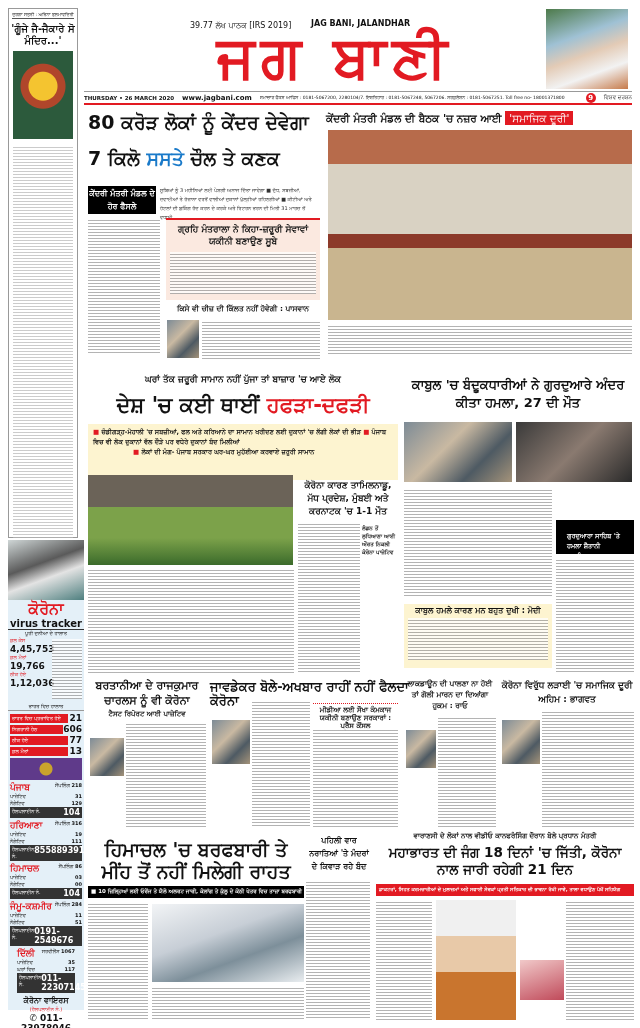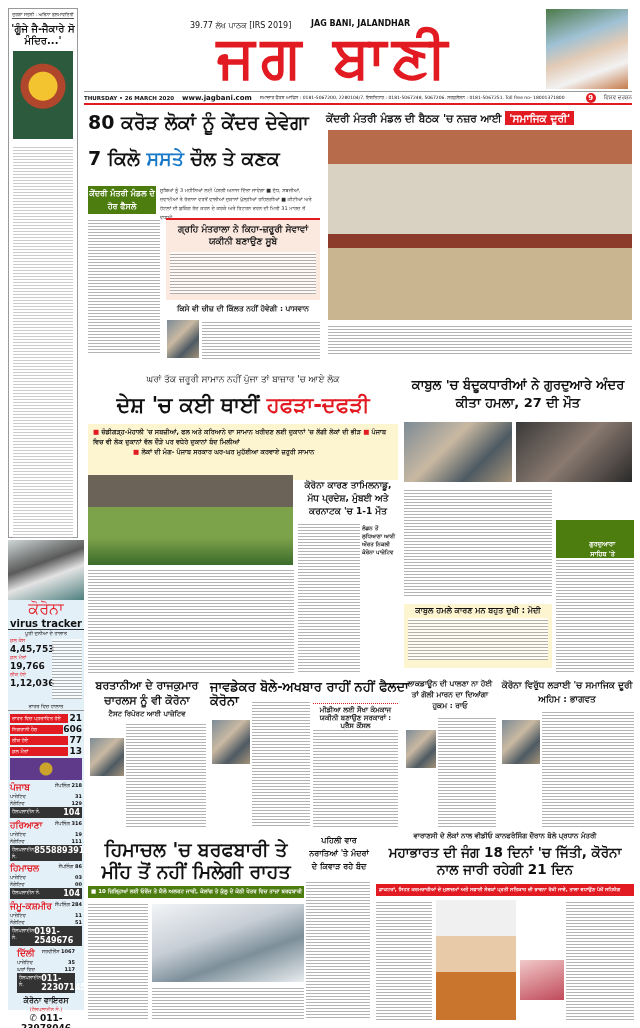--- a/index.html
+++ b/index.html
@@ -4,22 +4,22 @@
 <style>
 *{box-sizing:border-box;margin:0;padding:0}
 body{width:640px;height:1028px;background:#fff;font-family:"DejaVu Sans",sans-serif;position:relative;overflow:hidden;color:#111}
 .abs{position:absolute}
 .fill{background:repeating-linear-gradient(#fff 0 2px,#9a9a9a 2px 3px);opacity:.75}
 .fill-light{background:repeating-linear-gradient(#fff 0 2px,#b5b5b5 2px 3px);opacity:.7}
 .photo{background:linear-gradient(135deg,#7d8b96,#c9b9a2 40%,#4e5a63 70%,#a4937a)}
 .hl{font-weight:bold;color:#111;line-height:1.05}
 .red{color:#e21a22}
 .box{border:1px solid #999}
-.tag{background:#e21a22;color:#fff;font-weight:bold;padding:1px 4px}
-.blue{background:#4d7c0f;color:#fff}
+.tag{background:#e21a22;color:#fff;font-weight:normal;padding:1px 4px}
+.blue{background:#000000;color:#fff}
 .small{font-size:6px;line-height:7px}
 .bullet::before{content:"■ ";color:#e21a22}
 .tr-row{display:flex;justify-content:space-between;align-items:center;margin:1px 0}
 .tr-lab{background:#e21a22;color:#fff;font-size:5px;padding:1px 2px;width:58px}
 .tr-val{font-weight:bold;font-size:9px}
 .state-name{color:#e21a22;font-weight:bold;font-size:9px}
 .helpline{background:#333;color:#fff;font-size:5px;display:flex;justify-content:space-between;padding:1px 2px}
 .helpline b{font-size:8px}
 </style>
 </head>
@@ -63,50 +63,50 @@
 <div class="abs photo" style="left:167px;top:320px;width:32px;height:38px"></div>
 <div class="abs fill" style="left:202px;top:320px;width:118px;height:40px"></div>
 
 <div class="abs" style="left:326px;top:112px;width:306px;font-size:10.5px;font-weight:bold;white-space:nowrap">
   <span>ਕੇਂਦਰੀ ਮੰਤਰੀ ਮੰਡਲ ਦੀ ਬੈਠਕ 'ਚ ਨਜ਼ਰ ਆਈ</span>
   <span class="tag">'ਸਮਾਜਿਕ ਦੂਰੀ'</span>
 </div>
 <div class="abs photo" style="left:328px;top:130px;width:304px;height:190px;background:linear-gradient(180deg,#b76b4b 0 18%,#d9d2c3 18% 55%,#8c3a2a 55% 62%,#c9b58f 62%)"></div>
 <div class="abs fill" style="left:328px;top:324px;width:304px;height:30px"></div>
 
-<div class="abs" style="left:88px;top:374px;width:310px;font-size:9px;font-weight:normal;text-align:center">ਘਰਾਂ ਤੱਕ ਜ਼ਰੂਰੀ ਸਾਮਾਨ ਨਹੀਂ ਪੁੱਜਾ ਤਾਂ ਬਾਜ਼ਾਰ 'ਚ ਆਏ ਲੋਕ</div>
+<div class="abs" style="left:88px;top:374px;width:310px;font-size:9px;font-weight:bold;text-align:center">ਘਰਾਂ ਤੱਕ ਜ਼ਰੂਰੀ ਸਾਮਾਨ ਨਹੀਂ ਪੁੱਜਾ ਤਾਂ ਬਾਜ਼ਾਰ 'ਚ ਆਏ ਲੋਕ</div>
 <div class="abs hl" style="left:88px;top:394px;width:310px;font-size:21px;text-align:center">
   <span>ਦੇਸ਼ 'ਚ ਕਈ ਥਾਈਂ</span>
   <span class="red">ਹਫੜਾ-ਦਫੜੀ</span>
 </div>
 <div class="abs" style="left:88px;top:424px;width:310px;height:56px;background:#fdf4d0;padding:3px 5px;font-size:6.5px;line-height:10px;font-weight:bold">
   <span class="bullet">ਚੰਡੀਗੜ੍ਹ-ਮੋਹਾਲੀ 'ਚ ਸਬਜ਼ੀਆਂ, ਫਲ ਅਤੇ ਕਰਿਆਨੇ ਦਾ ਸਾਮਾਨ ਖਰੀਦਣ ਲਈ ਦੁਕਾਨਾਂ 'ਚ ਲੱਗੀ ਲੋਕਾਂ ਦੀ ਭੀੜ</span>
   <span class="bullet">ਪੰਜਾਬ ਵਿਚ ਵੀ ਲੋਕ ਦੁਕਾਨਾਂ ਵੱਲ ਦੌੜੇ ਪਰ ਵਧੇਰੇ ਦੁਕਾਨਾਂ ਬੰਦ ਮਿਲੀਆਂ</span><br>
   <span class="bullet" style="padding-left:40px">ਲੋਕਾਂ ਦੀ ਮੰਗ- ਪੰਜਾਬ ਸਰਕਾਰ ਘਰ-ਘਰ ਮੁਹੱਈਆ ਕਰਵਾਏ ਜ਼ਰੂਰੀ ਸਾਮਾਨ</span>
 </div>
 <div class="abs photo" style="left:88px;top:475px;width:205px;height:90px;background:linear-gradient(180deg,#6b6358 0 35%,#7ca24a 35% 70%,#3b6b2b)"></div>
 <div class="abs hl" style="left:298px;top:479px;width:100px;font-size:9px;text-align:center;line-height:13px">ਕੋਰੋਨਾ ਕਾਰਣ ਤਾਮਿਲਨਾਡੂ, ਮੱਧ ਪ੍ਰਦੇਸ਼, ਮੁੰਬਈ ਅਤੇ ਕਰਨਾਟਕ 'ਚ 1-1 ਮੌਤ</div>
 <div class="abs fill" style="left:298px;top:522px;width:62px;height:150px"></div>
 <div class="abs" style="left:362px;top:524px;width:36px;font-size:5.5px;font-weight:bold;line-height:8px">ਲੰਡਨ ਤੋਂ ਲੁਧਿਆਣਾ ਆਈ ਔਰਤ ਨਿਕਲੀ ਕੋਰੋਨਾ ਪਾਜ਼ੇਟਿਵ</div>
 <div class="abs fill" style="left:88px;top:568px;width:206px;height:105px"></div>
 
 <div class="abs hl" style="left:404px;top:376px;width:228px;font-size:13px;text-align:center;line-height:18px">ਕਾਬੁਲ 'ਚ ਬੰਦੂਕਧਾਰੀਆਂ ਨੇ ਗੁਰਦੁਆਰੇ ਅੰਦਰ ਕੀਤਾ ਹਮਲਾ, 27 ਦੀ ਮੌਤ</div>
 <div class="abs photo" style="left:404px;top:422px;width:108px;height:60px"></div>
 <div class="abs photo" style="left:516px;top:422px;width:116px;height:60px;background:linear-gradient(135deg,#3a3a3a,#8a7a70 50%,#2a2a2a)"></div>
 <div class="abs fill" style="left:404px;top:488px;width:148px;height:110px"></div>
-<div class="abs blue" style="left:556px;top:520px;width:78px;height:34px;font-size:6.5px;font-weight:bold;line-height:10px;padding:19px;text-align:right">ਗੁਰਦੁਆਰਾ ਸਾਹਿਬ 'ਤੇ ਹਮਲਾ ਸ਼ੈਤਾਨੀ ਮਾਨਸਿਕਤਾ : ਭਾਰਤ</div>
+<div class="abs blue" style="left:556px;top:520px;width:78px;height:34px;font-size:6.5px;font-weight:bold;line-height:10px;padding:11px;text-align:left">ਗੁਰਦੁਆਰਾ ਸਾਹਿਬ 'ਤੇ ਹਮਲਾ ਸ਼ੈਤਾਨੀ ਮਾਨਸਿਕਤਾ : ਭਾਰਤ</div>
 <div class="abs fill" style="left:556px;top:558px;width:78px;height:114px"></div>
 <div class="abs" style="left:404px;top:604px;width:148px;height:64px;background:#fdf4d0">
   <div class="hl" style="font-size:8px;text-align:center;padding:3px 0">ਕਾਬੁਲ ਹਮਲੇ ਕਾਰਣ ਮਨ ਬਹੁਤ ਦੁਖੀ : ਮੋਦੀ</div>
   <div class="fill" style="margin:0 4px;height:42px"></div>
 </div>
 
 <div class="abs" style="left:8px;top:540px;width:76px;height:470px;background:#e4f0f8">
   <div class="photo" style="height:60px;background:linear-gradient(160deg,#cfd6d6,#5a5a5a 40%,#e3e3e3 60%,#4e7f7f)"></div>
-  <div class="red" style="font-weight:normal;font-size:16px;text-align:center;line-height:18px">ਕੋਰੋਨਾ</div>
+  <div class="red" style="font-weight:bold;font-size:16px;text-align:center;line-height:18px">ਕੋਰੋਨਾ</div>
   <div style="font-weight:bold;font-size:10px;text-align:center;border-bottom:1px solid #333">virus tracker</div>
   <div style="font-size:5px;text-align:center">ਪੂਰੀ ਦੁਨੀਆ ਦੇ ਹਾਲਾਤ</div>
   <div style="display:flex">
     <div style="width:42px;padding-left:2px">
       <div class="small red" style="font-size:5px">ਕੁਲ ਕੇਸ</div>
       <div style="font-weight:bold;font-size:9px">4,45,753</div>
       <div class="small red" style="font-size:5px">ਕੁਲ ਮੌਤਾਂ</div>
       <div style="font-weight:bold;font-size:9px">19,766</div>
       <div class="small red" style="font-size:5px">ਠੀਕ ਹੋਏ</div>
       <div style="font-weight:bold;font-size:9px">1,12,036</div>

